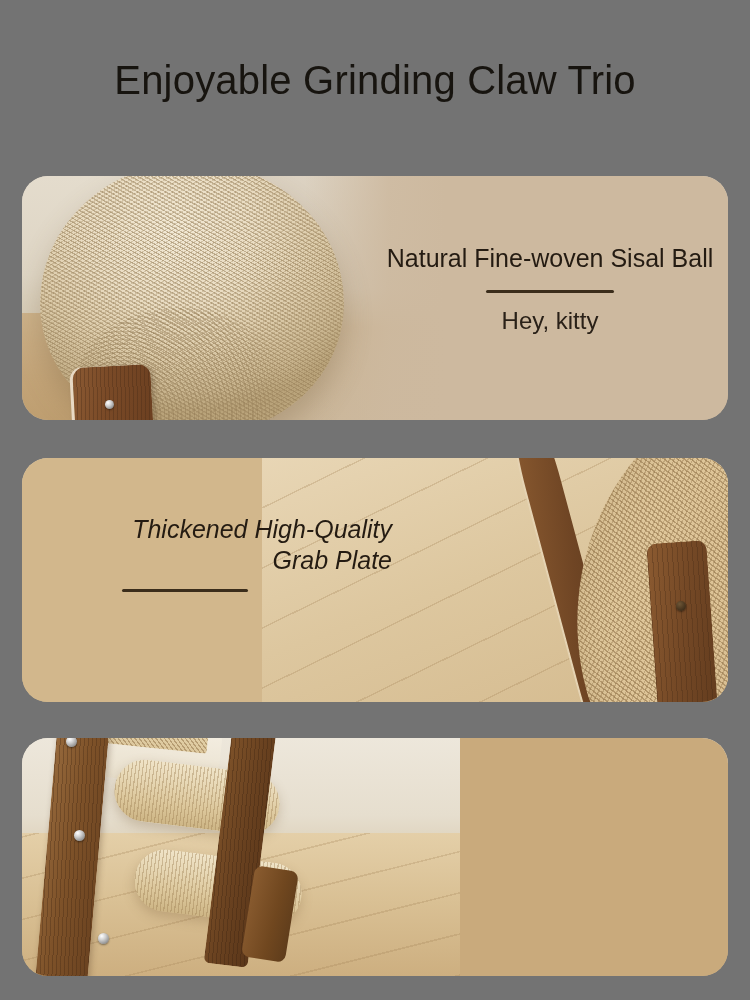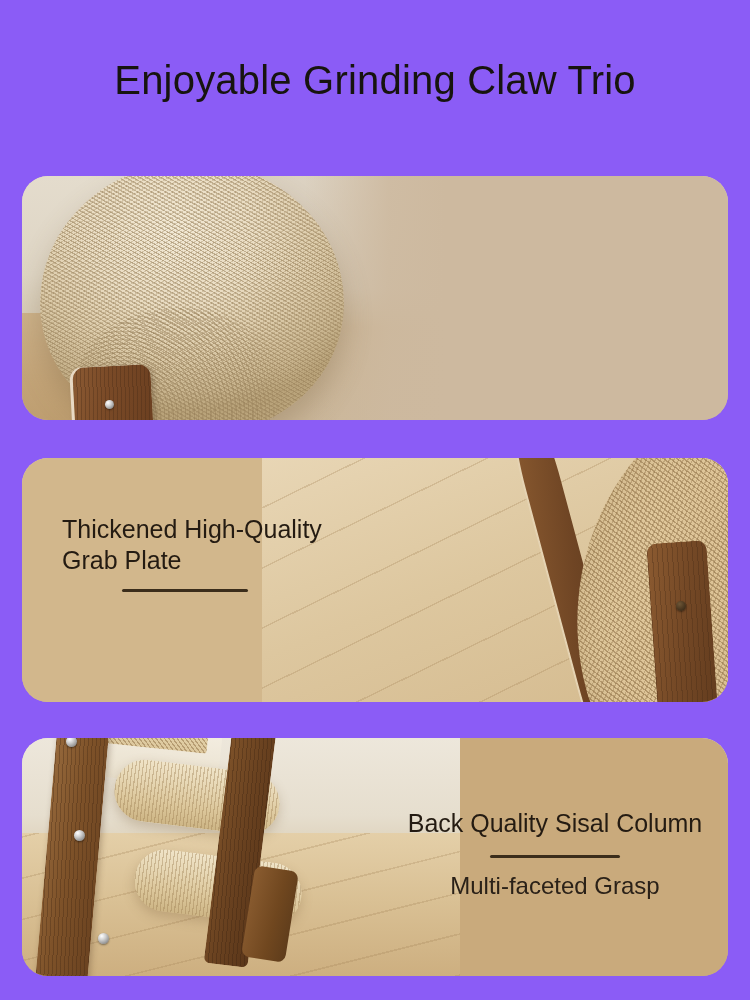--- a/index.html
+++ b/index.html
@@ -8,21 +8,21 @@
   html, body {
     width:750px; height:1000px;
     background:#EBE3D5;
     font-family:"Liberation Sans", sans-serif;
     overflow:hidden;
   }
 
   #page {
     position:relative;
     width:750px; height:1000px;
-    background:#8b5cf6;
+    background:#737373;
   }
 
   
   .page-title {
     position:absolute;
     left:0; top:58px;
     width:750px;
     text-align:center;
     font-size:40px;
     font-weight:400;
@@ -72,21 +72,21 @@
     font-size:24px;
     font-weight:400;
     color:#2A2118;
   }
 
   
   #text-1 { left:372px; top:243px; width:356px; text-align:center; }
   #text-1 .divider { width:128px; margin-left:auto; margin-right:auto; margin-top:16px; margin-bottom:14px; }
 
   
-  #text-2 { left:62px; top:514px; width:330px; text-align:left; }
+  #text-2 { left:62px; top:514px; width:330px; text-align:right;font-style:italic; }
   #text-2 .divider { width:126px; margin-left:60px; margin-top:14px; margin-bottom:12px; }
 
   
   #text-3 { left:382px; top:808px; width:346px; text-align:center; }
   #text-3 .divider { width:130px; margin-left:auto; margin-right:auto; margin-top:16px; margin-bottom:14px; }
 
   
   #p1-bg {
     position:absolute; inset:0;
     background:
@@ -351,20 +351,25 @@
       <div id="p1-floor"></div>
       <div id="p1-rug"></div>
       <div id="p1-ball">
         <div id="p1-coil"></div>
       </div>
       <div id="p1-wood"></div>
       <div id="p1-screw"></div>
     </div>
   </section>
 
+  <div class="panel-text" id="text-1">
+    <div class="headline">Natural Fine-woven Sisal Ball</div>
+    <div class="divider"></div>
+    <div class="subline">Hey, kitty</div>
+  </div>
 
   <section class="panel" id="panel-2">
     <div id="p2-bg"></div>
     <div class="panel-photo" style="left:34%; right:0;">
       <div id="p2-floor"></div>
       <div id="p2-rim"></div>
       <div id="p2-plate"></div>
       <div id="p2-post"></div>
       <div id="p2-screw"></div>
     </div>
@@ -387,19 +392,14 @@
       <div class="p3-roller" id="p3-roller-2"></div>
       <div id="p3-leg-mid"></div>
       <div id="p3-foot"></div>
       <div id="p3-leg-left"></div>
       <div class="p3-screw" id="p3-screw-3"></div>
       <div class="p3-screw" id="p3-screw-1"></div>
       <div class="p3-screw" id="p3-screw-2"></div>
     </div>
   </section>
 
-  <div class="panel-text" id="text-3">
-    <div class="headline">Back Quality Sisal Column</div>
-    <div class="divider"></div>
-    <div class="subline">Multi-faceted Grasp</div>
-  </div>
 
 </div>
 
 </body></html>

